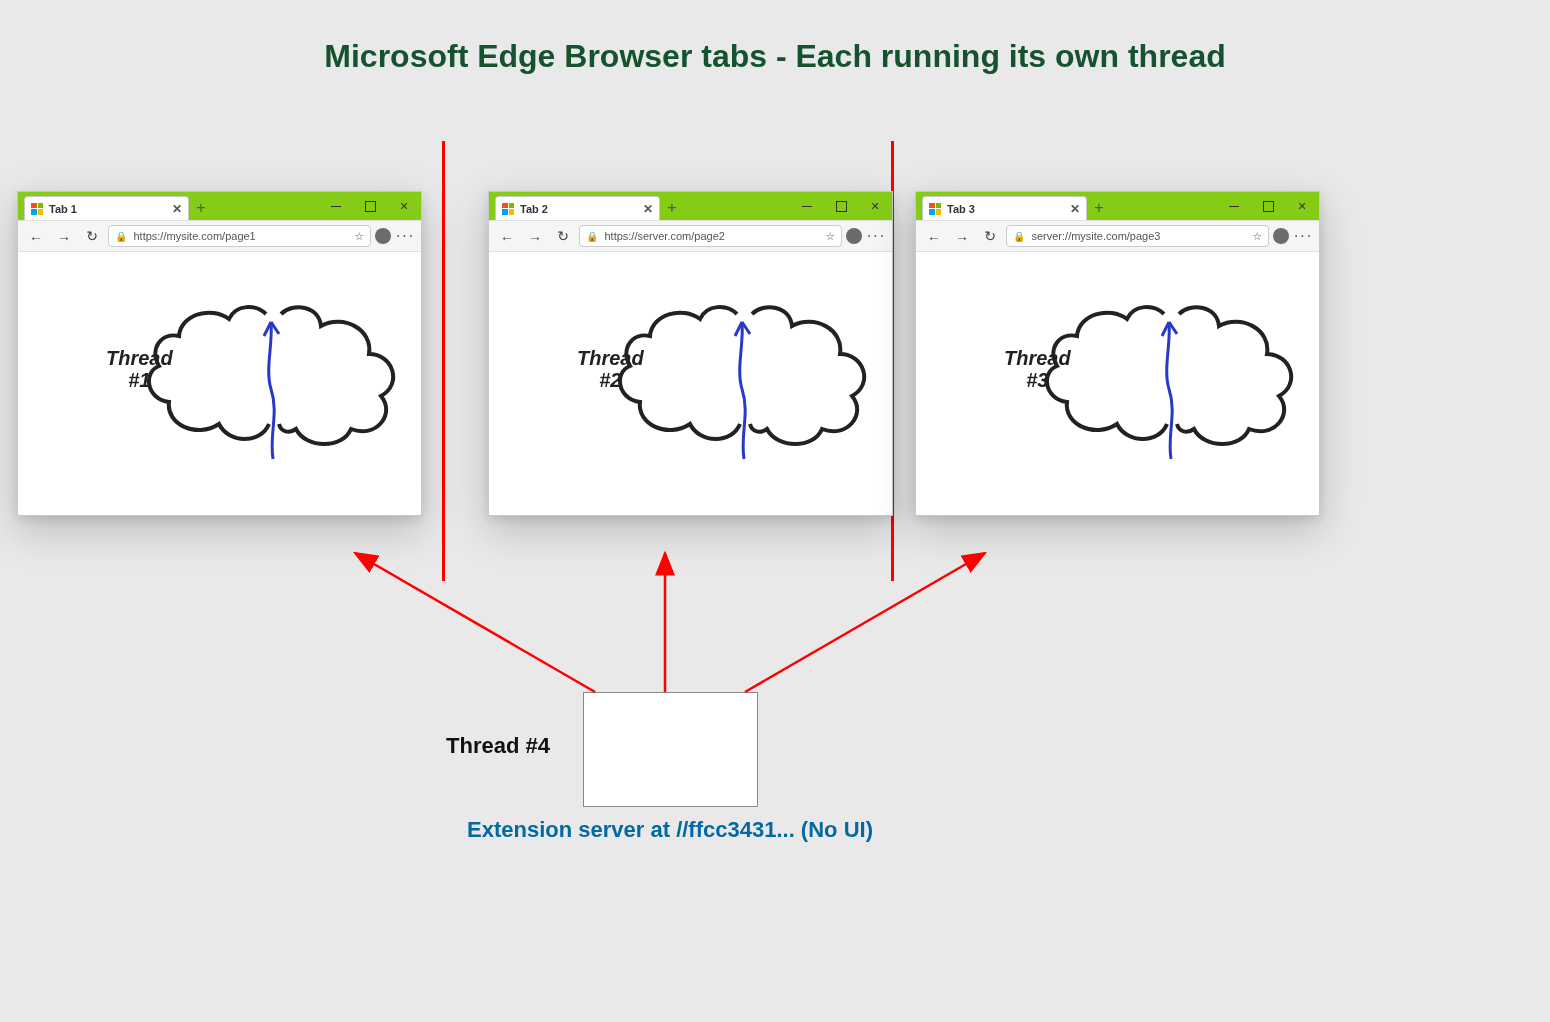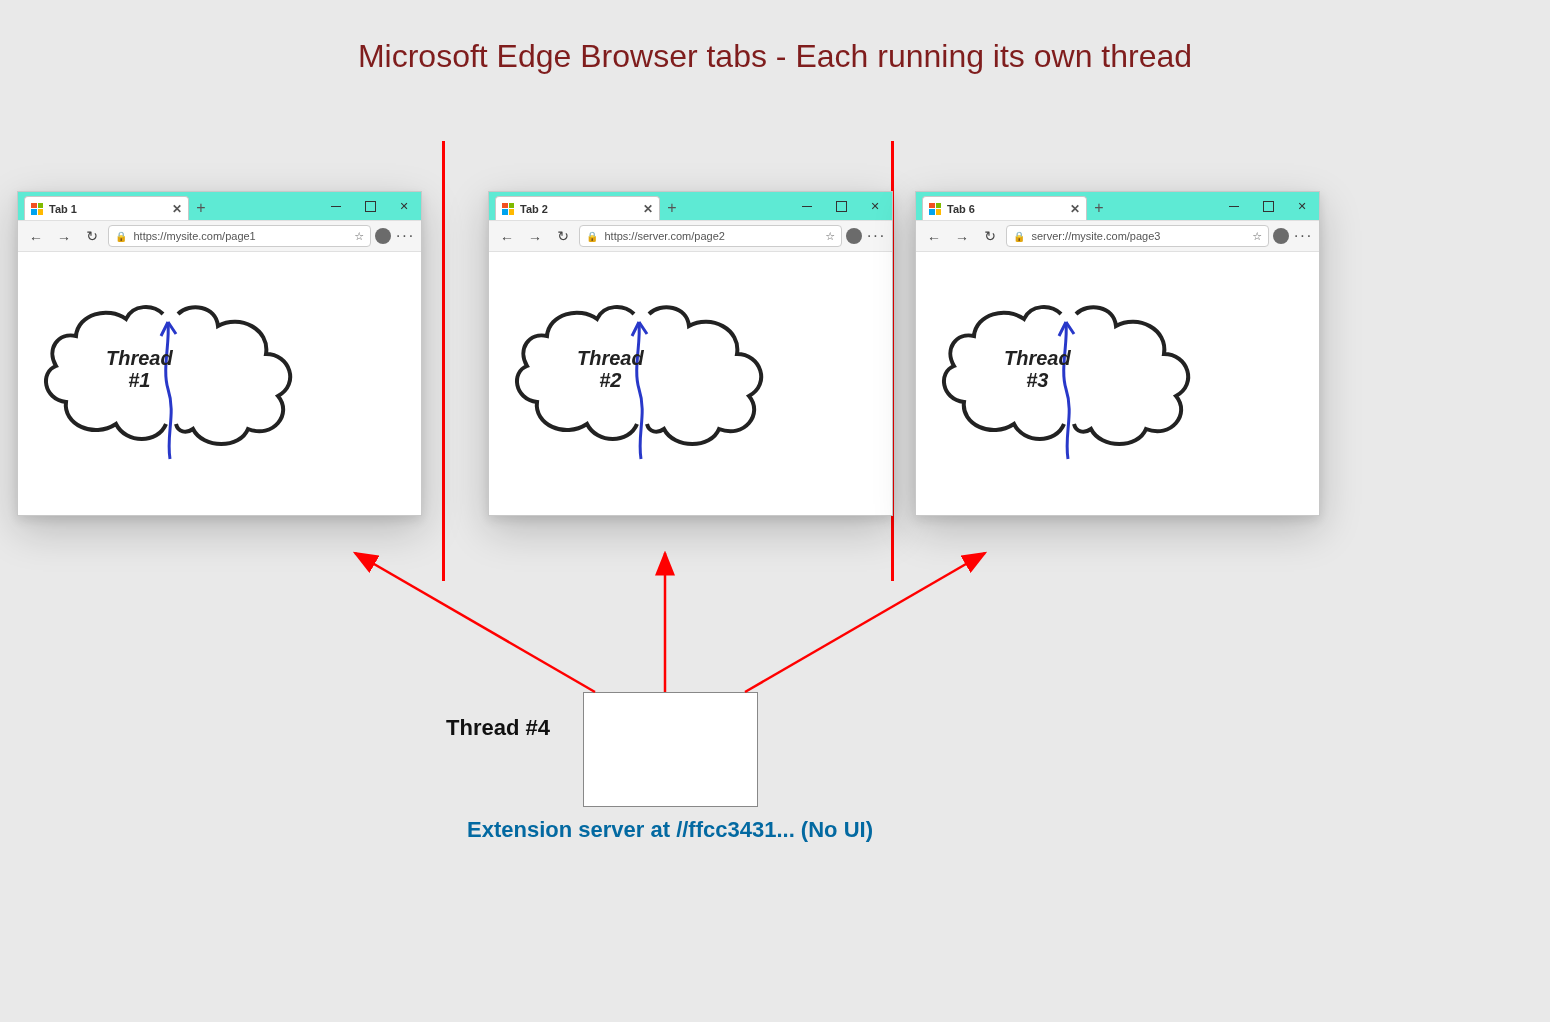--- a/index.html
+++ b/index.html
@@ -9,34 +9,34 @@
     font-family: "Segoe UI", Arial, sans-serif;
     position: relative;
     overflow: hidden;
   }
   .title {
     position: absolute;
     top: 38px;
     left: 0; right: 0;
     text-align: center;
     font-size: 32px;
-    font-weight: 400;
-    color: #7f1d1d;
+    font-weight: 700;
+    color: #14532d;
   }
   .browser {
     position: absolute;
     width: 405px;
     height: 325px;
     background: #fff;
     border: 1px solid #c8c8c8;
     box-shadow: 0 14px 40px rgba(0,0,0,0.20), 0 4px 10px rgba(0,0,0,0.10);
   }
   .titlebar {
     height: 28px;
-    background: #5eead4;
+    background: #84cc16;
     display: flex;
     align-items: flex-end;
   }
   .tab {
     background: #fff;
     margin: 4px 0 0 6px;
     height: 24px;
     width: 165px;
     border-radius: 4px 4px 0 0;
     display: flex;
@@ -117,21 +117,21 @@
     width:16px; height:16px; border-radius:50%; background:#6b6b6b;
   }
   .more {
     width:20px; text-align:center; color:#555; letter-spacing:1px;
   }
   .content {
     flex:1;
     height: calc(100% - 60px);
     display:flex;
     align-items:center;
-    justify-content:flex-start;
+    justify-content:flex-end;
     position:relative;
   }
   .thread-label {
     position:absolute;
     font-size:20px;
     font-weight:700;
     font-style:italic;
     color:#222;
     text-align:center;
     line-height:1.1;
@@ -272,21 +272,21 @@
 
 <div class="browser" style="left:915px; top:191px;">
   <div class="titlebar">
     <div class="tab">
       <span class="favicon">
           <span></span>
           <span></span>
           <span></span>
           <span></span>
         </span>
-      <span class="tab-label">Tab 6</span>
+      <span class="tab-label">Tab 3</span>
       <span class="tab-close">✕</span>
     </div>
     <div class="newtab">+</div>
     <div class="spacer"></div>
     <div class="win-controls">
       <div class="win-min"></div>
       <div class="win-max"></div>
       <div class="win-close">✕</div>
     </div>
   </div>
@@ -310,21 +310,21 @@
       <path d="M 150 38 L 143 52 M 150 38 L 158 50" fill="none" stroke="#2838c9" stroke-width="3"></path>
     </svg>
     <div class="thread-label" style="left:88px; top:95px;">
       <span>Thread</span><br>
       <span>#3</span>
     </div>
   </div>
 </div>
 
 <div class="ext-box"></div>
-<div class="ext-thread-label" style="left:446px; top:715px;">Thread #4</div>
+<div class="ext-thread-label" style="left:446px; top:733px;">Thread #4</div>
 <div class="ext-caption" style="left:410px; top:817px; width:520px;">Extension server at //ffcc3431... (No UI)</div>
 
 <svg class="overlay">
   <defs>
     <marker id="arrowhead" markerWidth="10" markerHeight="8" refX="9" refY="4" orient="auto">
       <polygon points="0 0, 10 4, 0 8" fill="#ff0000"></polygon>
     </marker>
   </defs>
   <line x1="595" y1="692" x2="355" y2="553" stroke="#ff0000" stroke-width="2.5" marker-end="url(#arrowhead)"></line>
   <line x1="665" y1="692" x2="665" y2="553" stroke="#ff0000" stroke-width="2.5" marker-end="url(#arrowhead)"></line>

